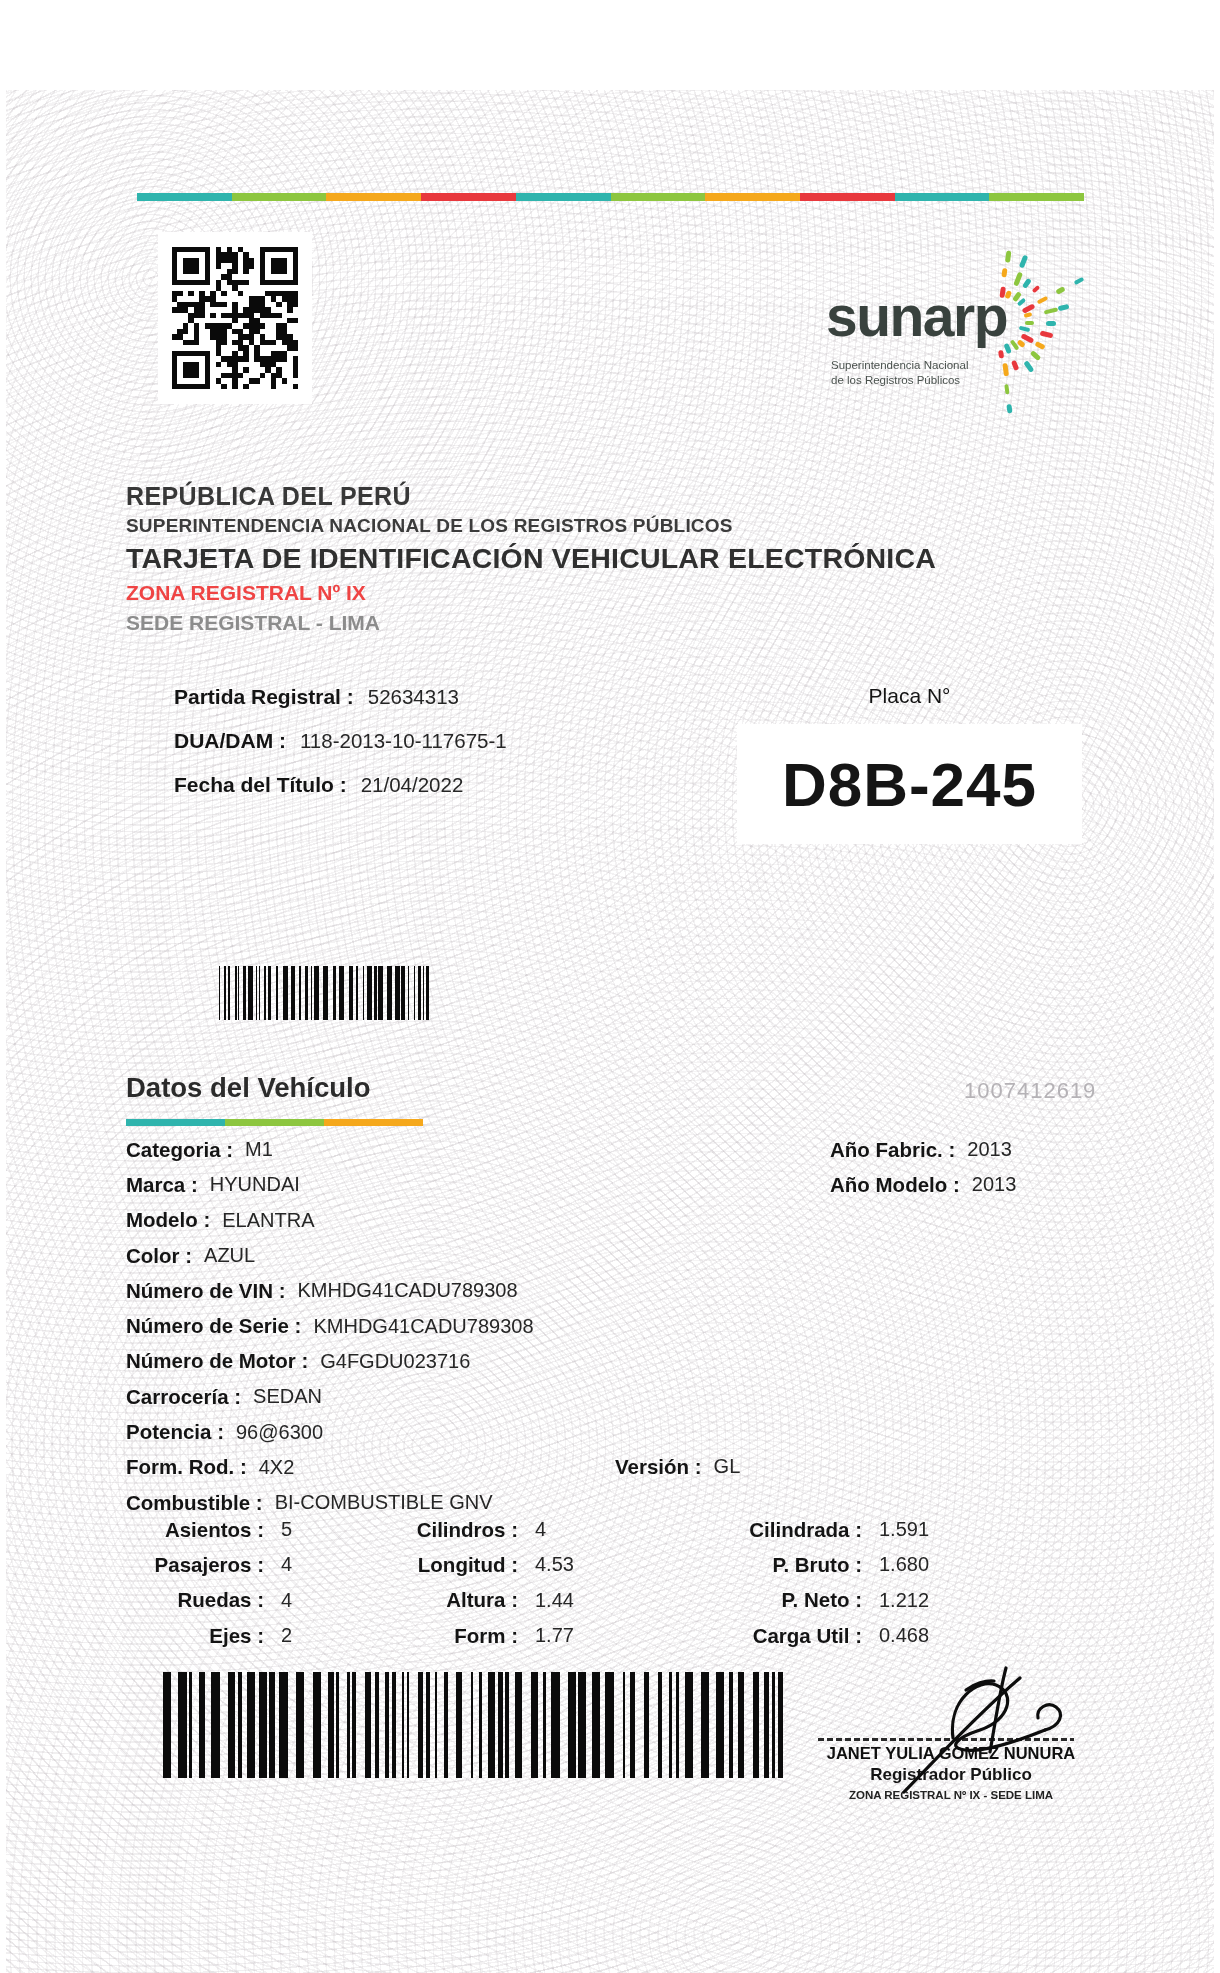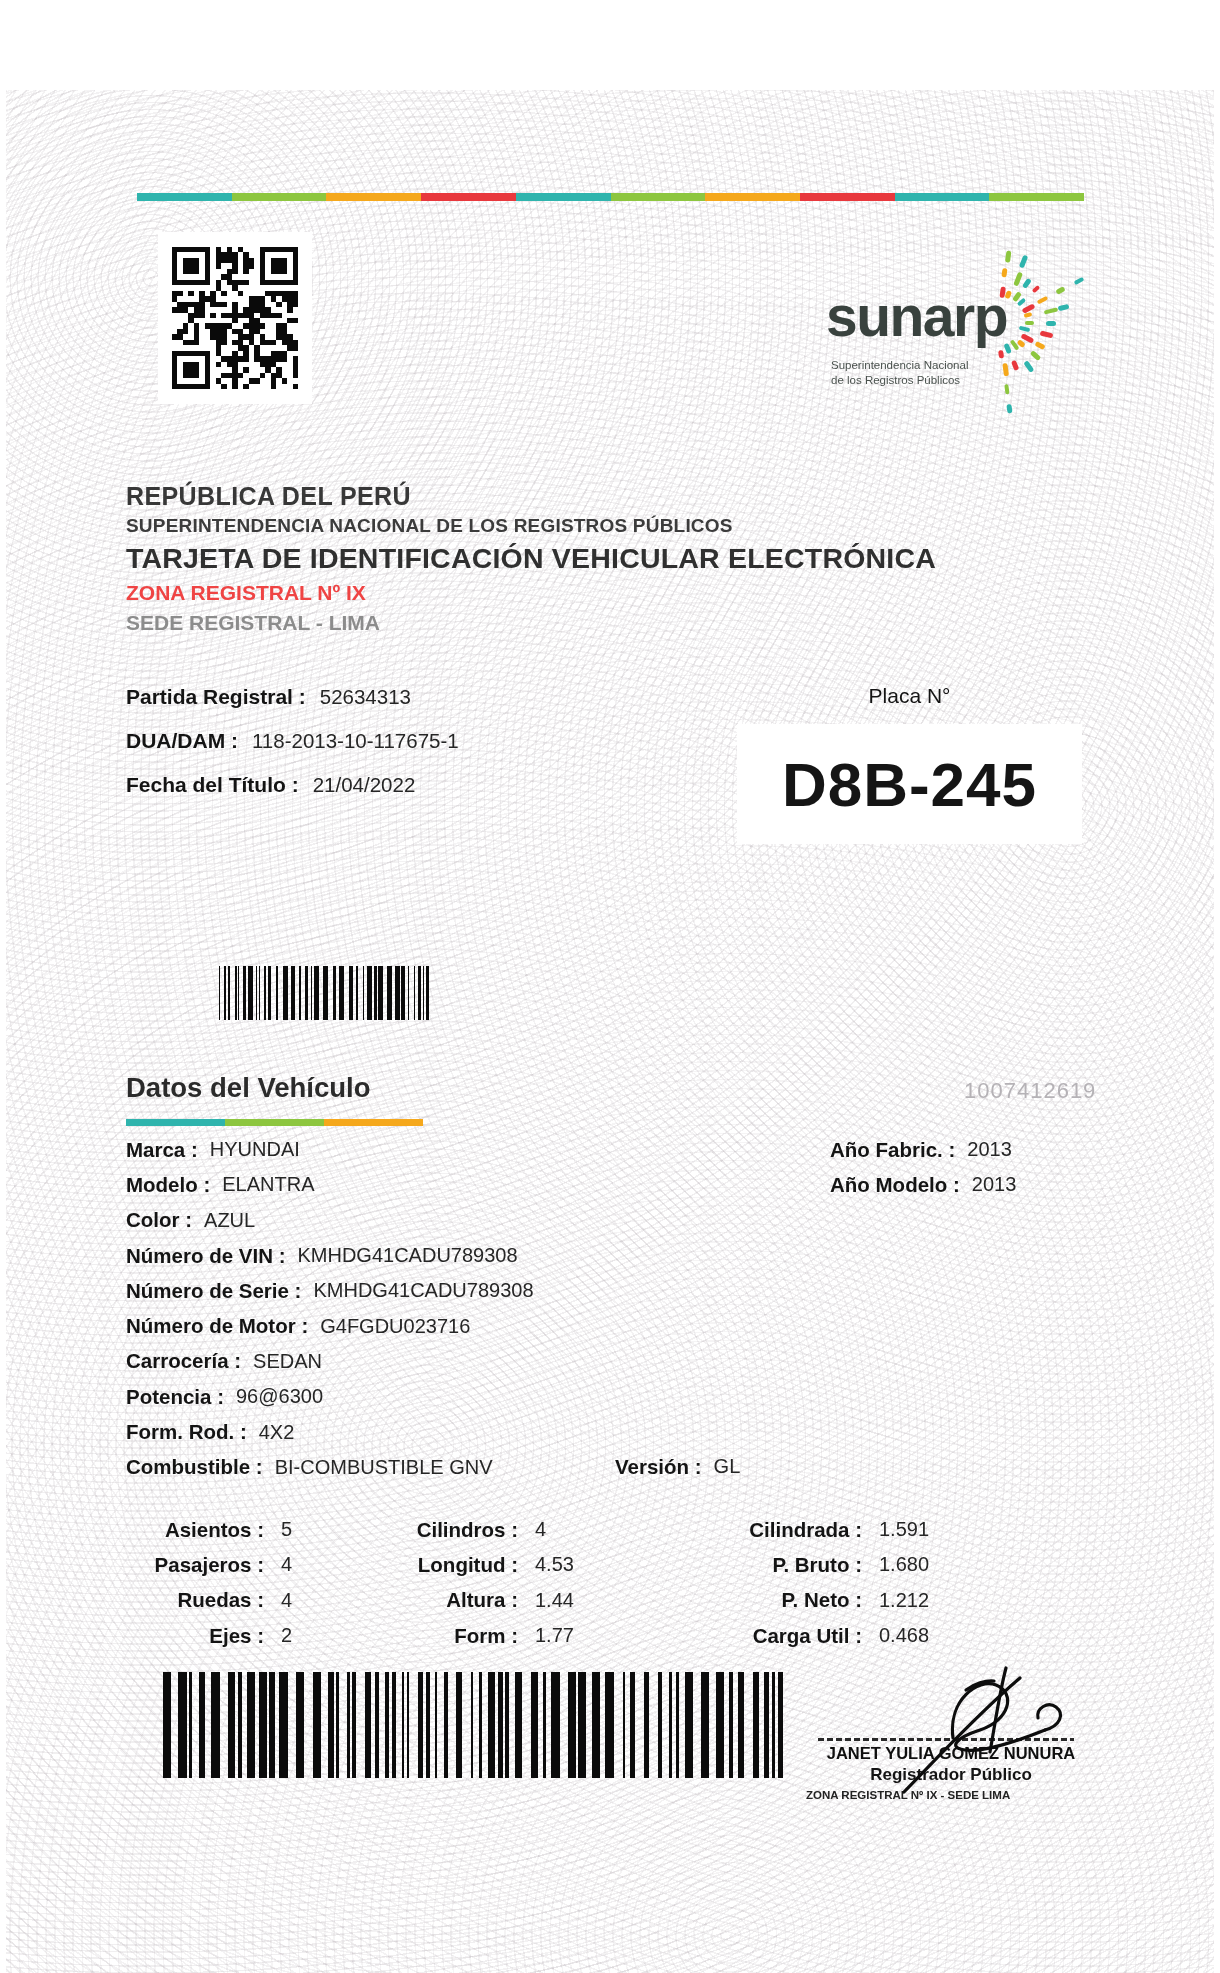--- a/index.html
+++ b/index.html
@@ -35,21 +35,21 @@
   .burst{left:975px;top:233px;width:135px;height:172px;}
   .burst i{position:absolute;border-radius:3px;}
   
   .h-republic{left:126px;top:482px;font-size:25px;font-weight:700;color:#383838;letter-spacing:.4px;}
   .h-org{left:126px;top:515px;font-size:19px;font-weight:700;color:#3c3c3c;letter-spacing:.2px;}
   .h-title{left:126px;top:542px;font-size:28.5px;font-weight:700;color:#303030;letter-spacing:.2px;}
   .h-zone{left:126px;top:581px;font-size:21px;font-weight:700;color:#ef4444;}
   .h-office{left:126px;top:611px;font-size:21px;font-weight:700;color:#8c8c8c;}
   
   .registry{left:126px;top:675px;width:560px;}
-  .registry .row{height:44px;display:flex;align-items:center;column-gap:14px;white-space:nowrap;}
+  .registry .row{height:44px;display:flex;align-items:center;column-gap:14px;white-space:nowrap;margin-left:48px;}
   .lab{font-weight:700;font-size:21px;color:#141414;}
   .val{font-size:20.5px;color:#262626;}
   
   .plate-label{left:737px;top:684px;width:345px;text-align:center;font-size:21px;font-weight:400;color:#141414;}
   .plate-box{left:737px;top:724px;width:345px;height:120px;background:#fff;display:flex;align-items:center;justify-content:center;}
   .plate-num{font-size:62px;font-weight:700;color:#151515;letter-spacing:1px;}
   
   .barcode{display:flex;align-items:stretch;}
   .barcode i{display:block;height:100%;}
   .bc1{left:219px;top:966px;width:212px;height:54px;}
@@ -72,21 +72,21 @@
   .spec-value{color:#262626;margin-left:17px;}
   .c1{left:122px;} .c1 .spec-label{width:142px;}
   .c2{left:360px;} .c2 .spec-label{width:158px;}
   .c3{left:700px;} .c3 .spec-label{width:162px;}
   
   .sig-svg{left:858px;top:1660px;width:250px;height:135px;z-index:3;pointer-events:none;}
   .micro-line{left:818px;top:1738px;width:256px;height:3px;
     background:repeating-linear-gradient(90deg,#2a2a2a 0 6px, rgba(0,0,0,0) 6px 9px);}
   .sig-name{left:806px;top:1744px;width:290px;text-align:center;font-size:16.5px;font-weight:700;color:#0f0f0f;white-space:nowrap;}
   .sig-role{left:806px;top:1765px;width:290px;text-align:center;font-size:17px;font-weight:700;color:#141414;}
-  .sig-office{left:806px;top:1789px;width:290px;text-align:left;font-size:11.5px;font-weight:700;color:#222;}
+  .sig-office{left:806px;top:1789px;width:290px;text-align:center;font-size:11.5px;font-weight:700;color:#222;}
 </style>
 </head>
 <body>
 
 <div class="page">
 
   <div class="abs color-bar" id="color-bar">
       <span style="background: rgb(47, 180, 173);"></span>
       <span style="background: rgb(141, 198, 63);"></span>
       <span style="background: rgb(245, 168, 28);"></span>
@@ -556,20 +556,24 @@
   <div class="abs sec-title">Datos del Vehículo</div>
   <div class="abs sec-underline" id="sec-underline">
       <span style="background: rgb(47, 180, 173); width: 33.3333%;"></span>
       <span style="background: rgb(141, 198, 63); width: 33.3333%;"></span>
       <span style="background: rgb(245, 168, 28); width: 33.3333%;"></span>
     </div>
   <div class="abs serial">1007412619</div>
 
   <div class="abs fields" id="vehicle-fields">
       <div class="row">
+        <span class="lab">Categoria :</span>
+        <span class="val">M1</span>
+      </div>
+      <div class="row">
         <span class="lab">Marca :</span>
         <span class="val">HYUNDAI</span>
       </div>
       <div class="row">
         <span class="lab">Modelo :</span>
         <span class="val">ELANTRA</span>
       </div>
       <div class="row">
         <span class="lab">Color :</span>
         <span class="val">AZUL</span>

